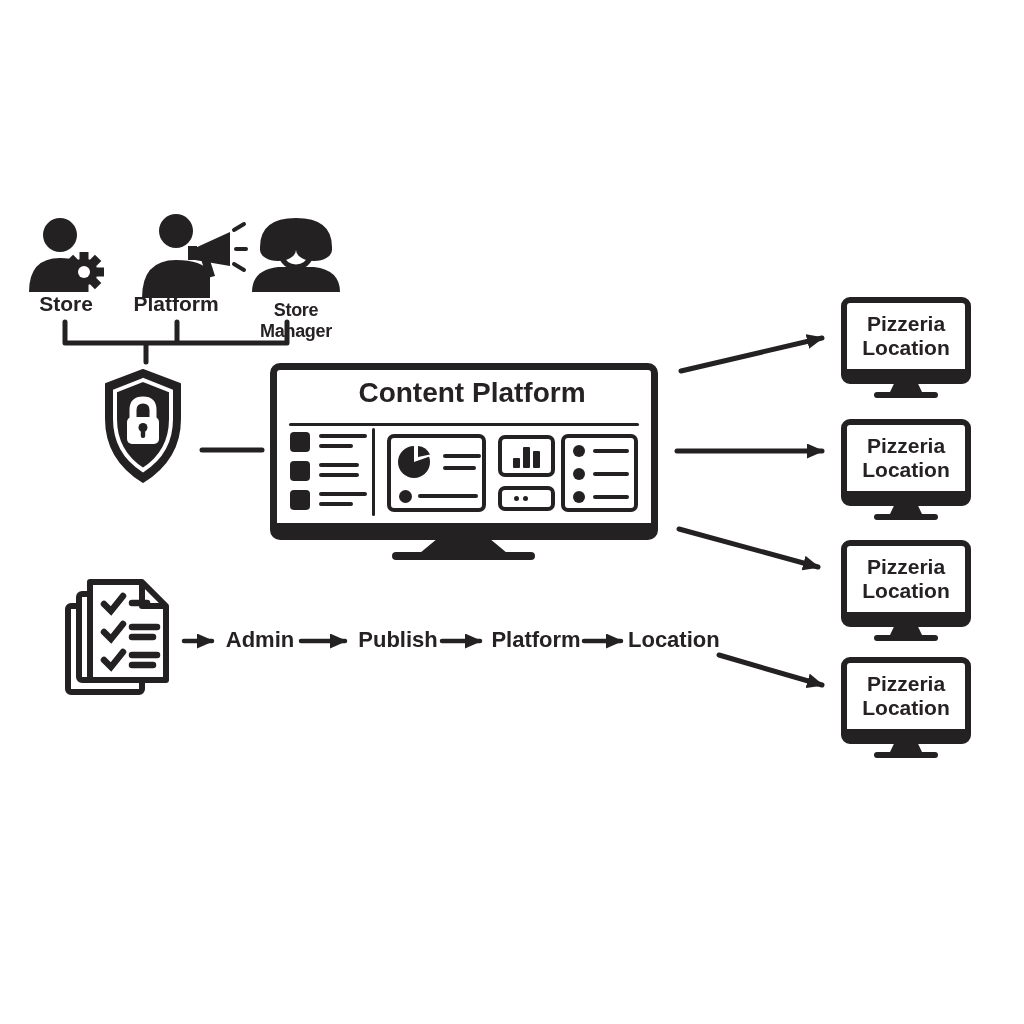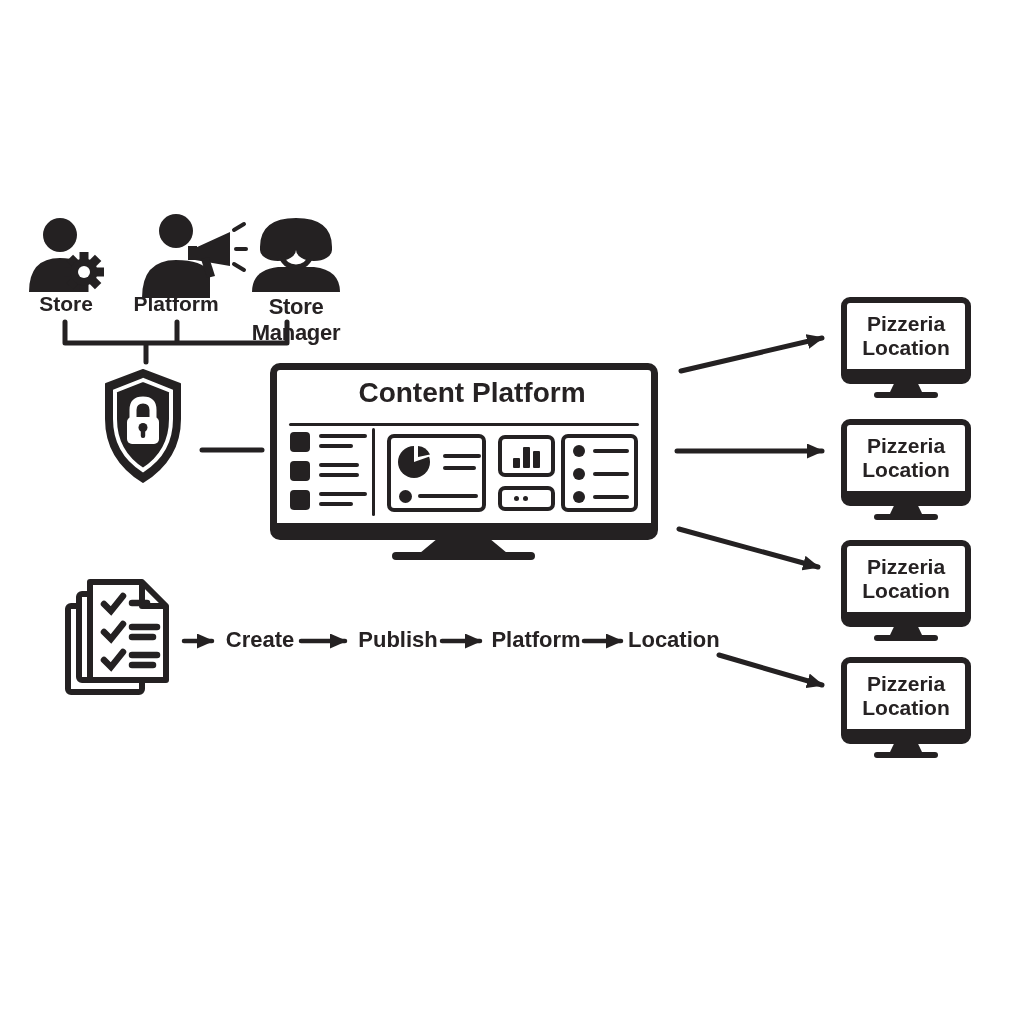--- a/index.html
+++ b/index.html
@@ -7,21 +7,21 @@
   html,body { background:#fff; }
   .canvas {
     position:relative; width:1024px; height:1024px; background:var(--bg);
     font-family:"Liberation Sans", sans-serif; color:var(--text); overflow:hidden;
   }
   .abs { position:absolute; }
   svg { color:var(--ink); display:block; }
 
   
   .role-label { position:absolute; text-align:center; font-weight:700; font-size:21px; color:var(--text); }
-  .role-label.condensed { font-size:22px; letter-spacing:-0.3px; padding-top:2px; }
+  .role-label.condensed { font-size:18px; letter-spacing:-0.3px; padding-top:8px; }
 
   
   .cp-monitor {
     position:absolute; left:270px; top:363px; width:388px; height:177px;
     border:7px solid var(--ink); border-bottom:17px solid var(--ink);
     border-radius:10px; background:#fff;
   }
   .cp-title { position:absolute; top:7px; left:16px; right:0; text-align:center;
     font-size:28px; font-weight:700; color:var(--text); }
   .cp-hdivider { position:absolute; top:53px; left:12px; right:12px; height:3px; background:var(--ink); border-radius:2px; }
@@ -261,18 +261,18 @@
       <path d="M72,29 H87"></path>
       <path d="M44,58 L51,65 L63,50"></path>
       <path d="M72,53 H97"></path>
         <path d="M72,63 H93"></path>
       <path d="M44,86 L51,93 L63,78"></path>
       <path d="M72,81 H97"></path>
         <path d="M72,91 H93"></path>
     </g>
   </svg>
 
-  <div class="wf-label" style="left:220px;width:80px">Create</div>
+  <div class="wf-label" style="left:220px;width:80px">Admin</div>
   <div class="wf-label" style="left:354px;width:88px">Publish</div>
   <div class="wf-label" style="left:487px;width:98px">Platform</div>
   <div class="wf-label" style="left:628px;width:86px">Location</div>
 
 </div>
 
 </body></html>

